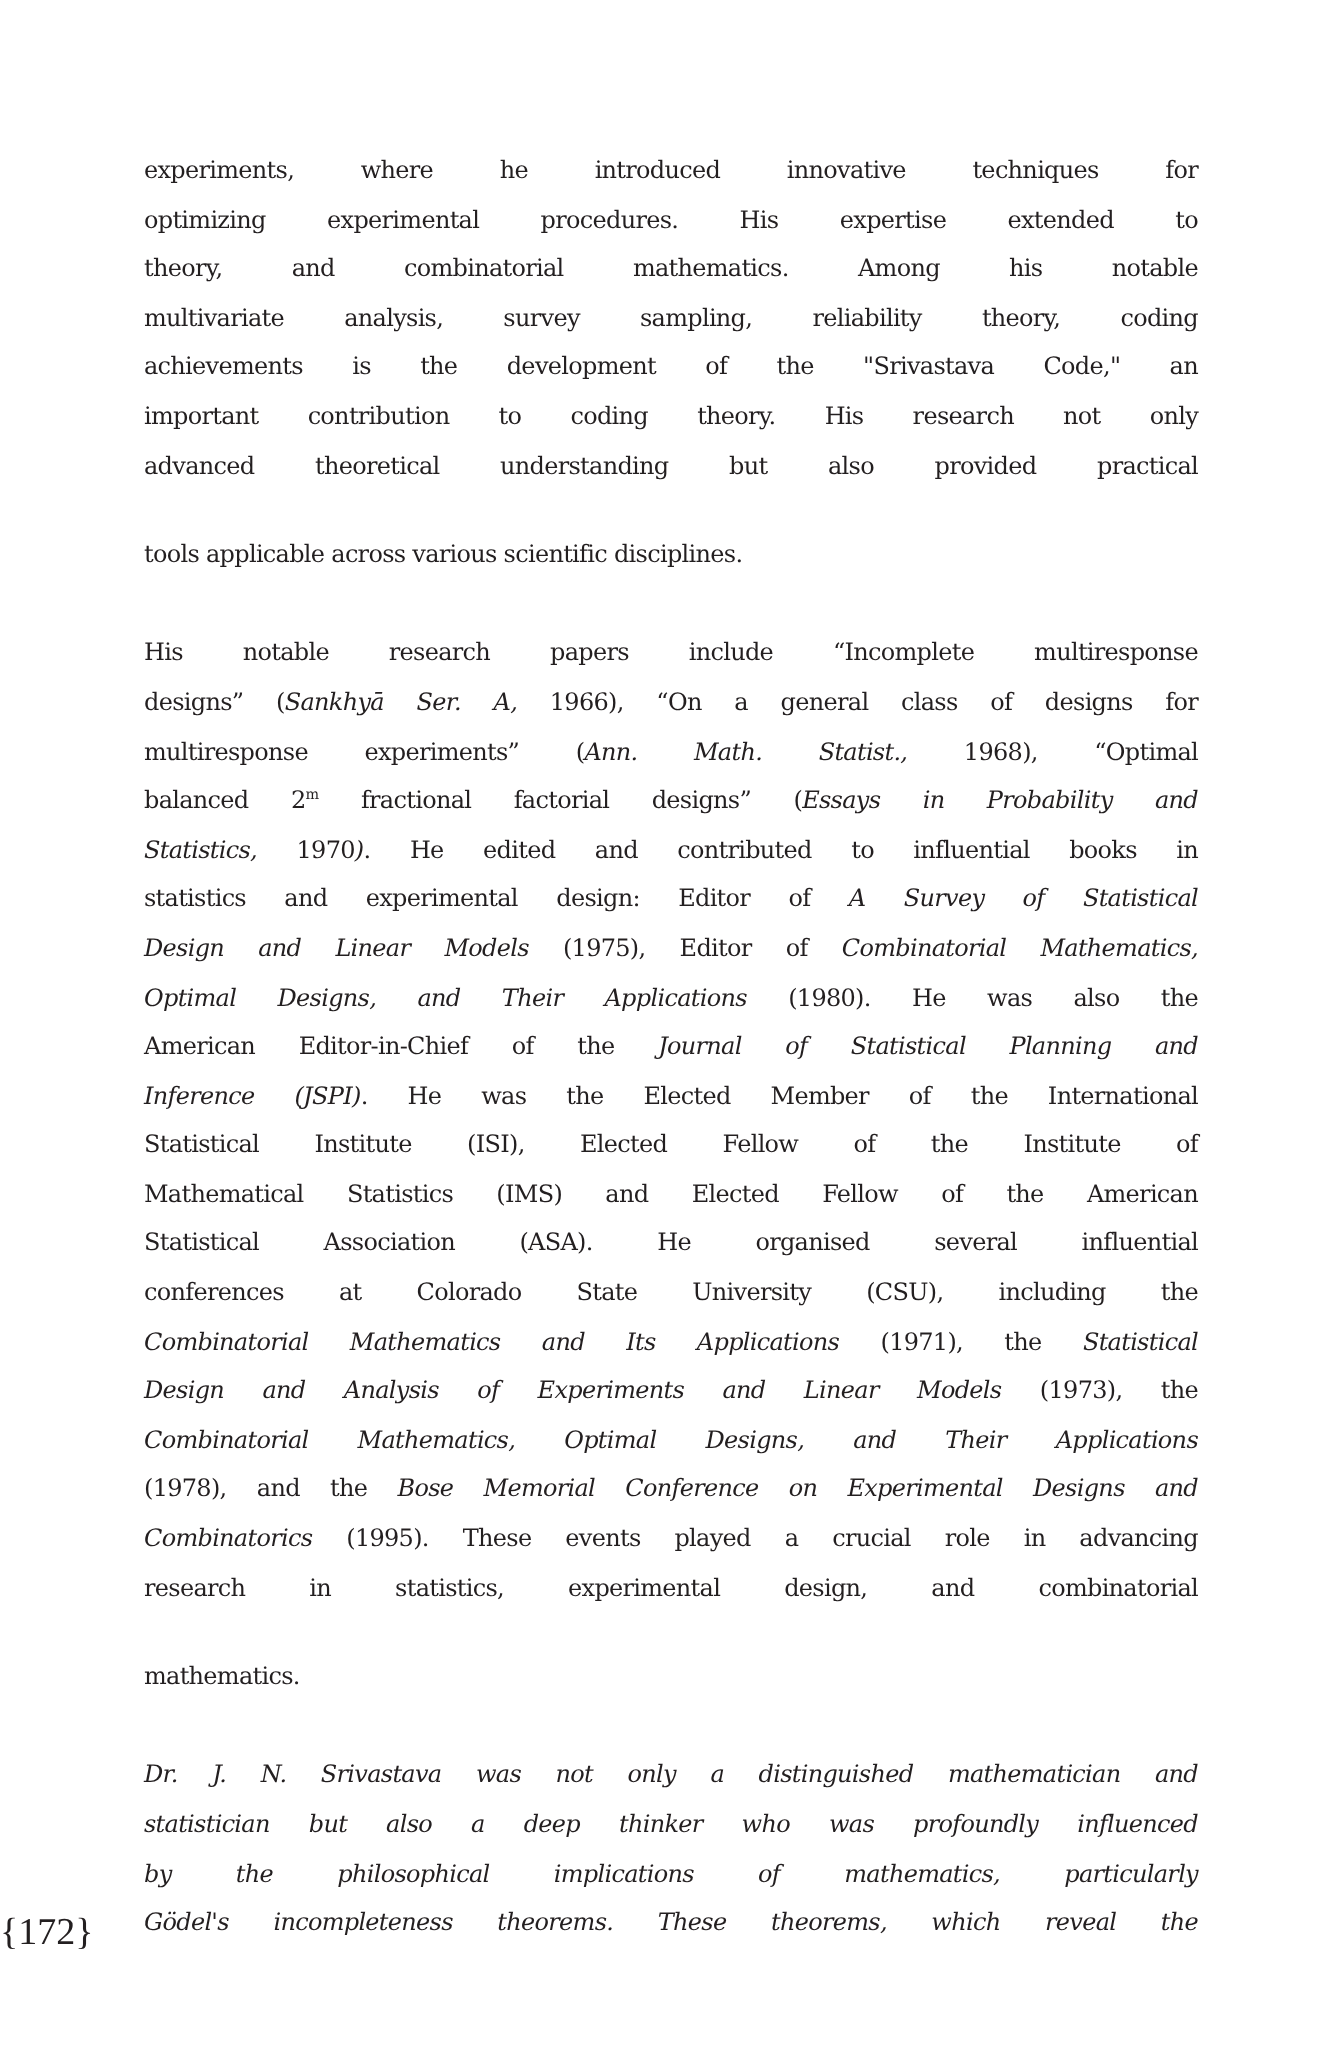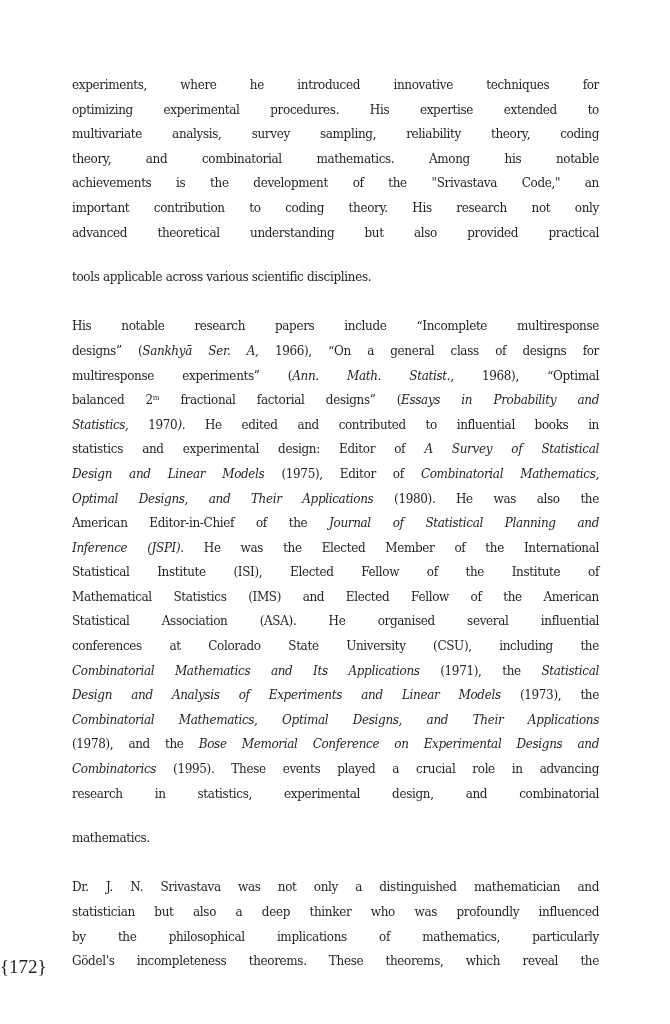--- a/index.html
+++ b/index.html
@@ -22,21 +22,21 @@
       width: 527px;
       font-size: 12px;
       line-height: 24.6px;
       text-align: justify;
       letter-spacing: -0.35px;
       word-spacing: 0px;
     }
     .para {
       margin: 0 0 24.6px 0;
     }
-    .para:last-child { margin-bottom: 0; }
+    .para:last-child { margin-bottom: 0; font-style: italic; }
     .line {
       display: block;
       text-align: justify;
       text-align-last: justify;
       white-space: nowrap;
       overflow: visible;
     }
     .line.last {
       text-align-last: left;
       margin-top: 20px;
@@ -53,22 +53,22 @@
       font-family: "Liberation Serif", "DejaVu Serif", serif;
     }
   </style>
 </head>
 <body>
 
 <div class="page-body" id="page-body">
     <div class="para">
       <span class="line"><span>experiments, where he introduced innovative techniques for</span></span>
       <span class="line"><span>optimizing experimental procedures. His expertise extended to</span></span>
+      <span class="line"><span>theory, and combinatorial mathematics. Among his notable</span></span>
       <span class="line"><span>multivariate analysis, survey sampling, reliability theory, coding</span></span>
-      <span class="line"><span>theory, and combinatorial mathematics. Among his notable</span></span>
       <span class="line"><span>achievements is the development of the "Srivastava Code," an</span></span>
       <span class="line"><span>important contribution to coding theory. His research not only</span></span>
       <span class="line"><span>advanced theoretical understanding but also provided practical</span></span>
       <span class="line last"><span>tools applicable across various scientific disciplines.</span></span>
     </div>
     <div class="para">
       <span class="line"><span>His notable research papers include “Incomplete multiresponse</span></span>
       <span class="line"><span>designs” (</span><i>Sankhyā Ser. A,</i><span> 1966), “On a general class of designs for</span></span>
       <span class="line"><span>multiresponse experiments” (</span><i>Ann. Math. Statist.,</i><span> 1968), “Optimal</span></span>
       <span class="line"><span>balanced 2</span><sup>m</sup><span> fractional factorial designs” (</span><i>Essays in Probability and</i></span>

